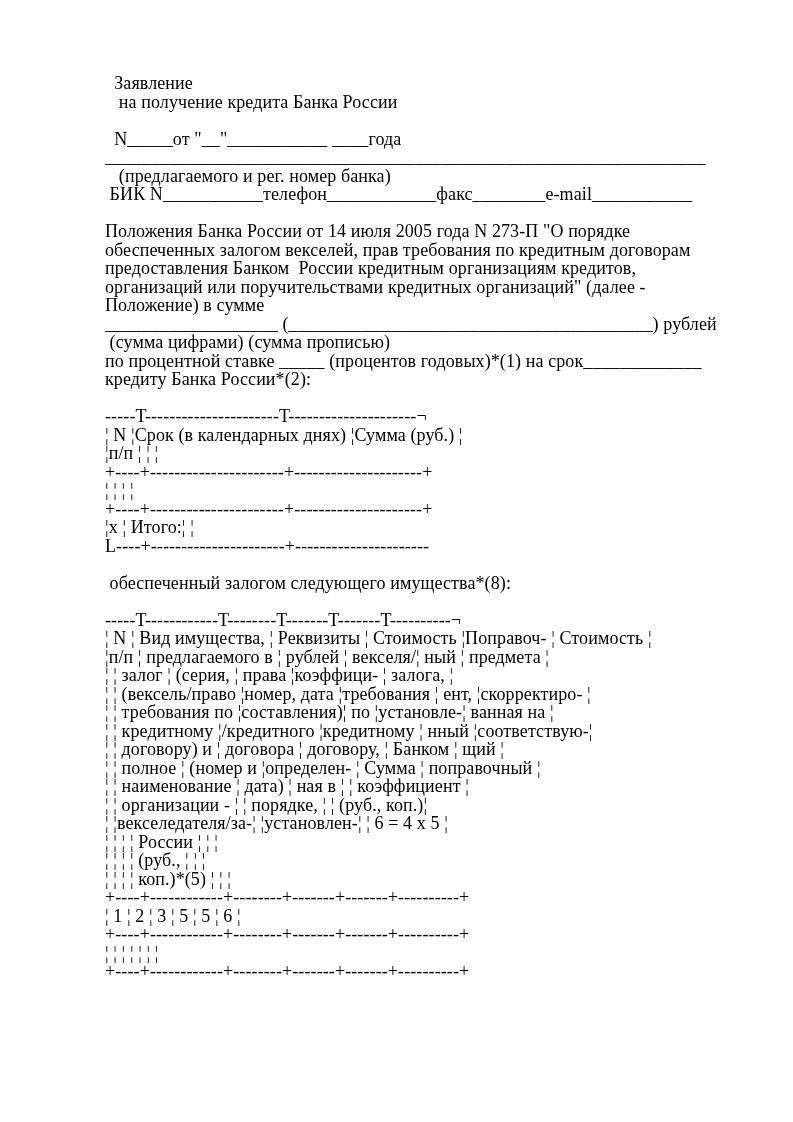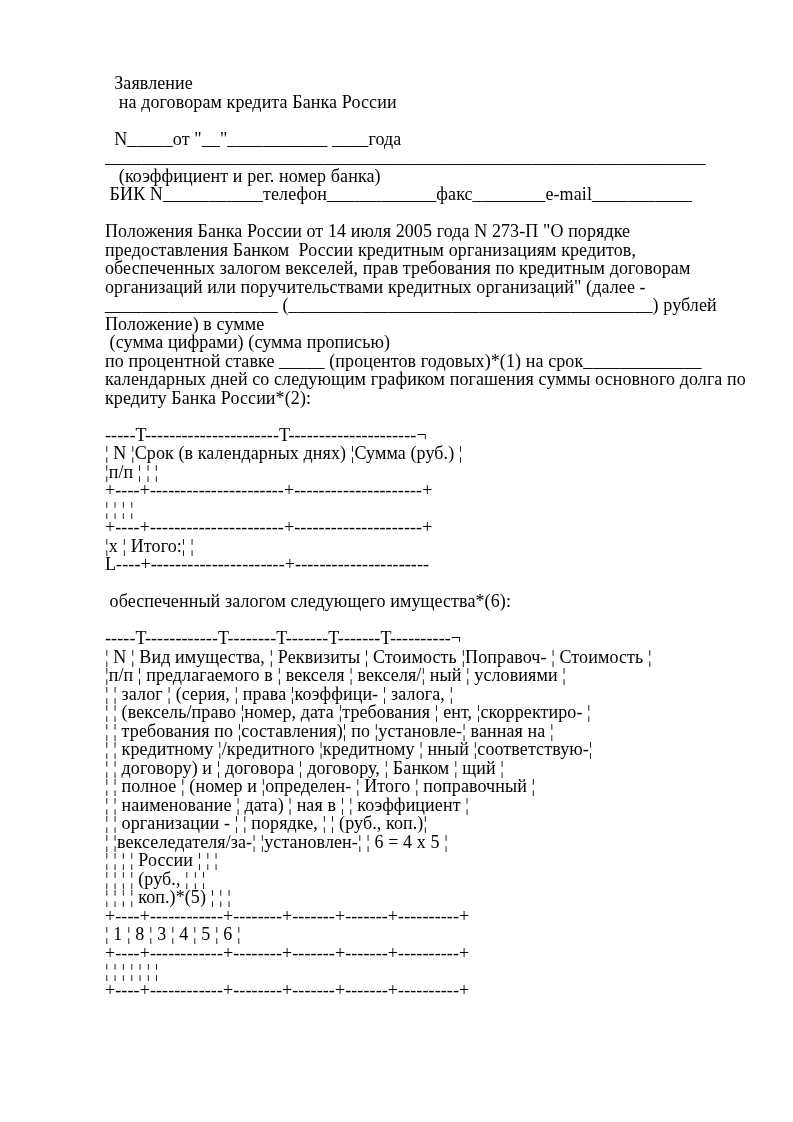--- a/index.html
+++ b/index.html
@@ -27,67 +27,66 @@
     height: 18.5px;
     letter-spacing: 0.1px;
   }
 </style>
 </head>
 <body>
 
 <div class="doc">
 
   <div class="line">  Заявление</div>
-  <div class="line">   на договорам кредита Банка России</div>
+  <div class="line">   на получение кредита Банка России</div>
   <div class="line"></div>
   <div class="line">  N_____от "__"___________ ____года</div>
   <div class="line">__________________________________________________________________</div>
-  <div class="line">   (коэффициент и рег. номер банка)</div>
+  <div class="line">   (предлагаемого и рег. номер банка)</div>
   <div class="line"> БИК N___________телефон____________факс________e-mail___________</div>
   <div class="line"></div>
 
   <div class="line">Положения Банка России от 14 июля 2005 года N 273-П "О порядке</div>
+  <div class="line">обеспеченных залогом векселей, прав требования по кредитным договорам</div>
   <div class="line">предоставления Банком  России кредитным организациям кредитов,</div>
-  <div class="line">обеспеченных залогом векселей, прав требования по кредитным договорам</div>
   <div class="line">организаций или поручительствами кредитных организаций" (далее -</div>
+  <div class="line">Положение) в сумме</div>
   <div class="line">___________________ (________________________________________) рублей</div>
-  <div class="line">Положение) в сумме</div>
   <div class="line"> (сумма цифрами) (сумма прописью)</div>
   <div class="line">по процентной ставке _____ (процентов годовых)*(1) на срок_____________</div>
-  <div class="line">календарных дней со следующим графиком погашения суммы основного долга по</div>
   <div class="line">кредиту Банка России*(2):</div>
   <div class="line"></div>
 
   <div class="line">-----T----------------------T---------------------¬</div>
   <div class="line">¦ N ¦Срок (в календарных днях) ¦Сумма (руб.) ¦</div>
   <div class="line">¦п/п ¦ ¦ ¦</div>
   <div class="line">+----+----------------------+---------------------+</div>
   <div class="line">¦ ¦ ¦ ¦</div>
   <div class="line">+----+----------------------+---------------------+</div>
   <div class="line">¦х ¦ Итого:¦ ¦</div>
   <div class="line">L----+----------------------+----------------------</div>
   <div class="line"></div>
 
-  <div class="line"> обеспеченный залогом следующего имущества*(6):</div>
+  <div class="line"> обеспеченный залогом следующего имущества*(8):</div>
   <div class="line"></div>
 
   <div class="line">-----T------------T--------T-------T-------T----------¬</div>
   <div class="line">¦ N ¦ Вид имущества, ¦ Реквизиты ¦ Стоимость ¦Поправоч- ¦ Стоимость ¦</div>
-  <div class="line">¦п/п ¦ предлагаемого в ¦ векселя ¦ векселя/¦ ный ¦ условиями ¦</div>
+  <div class="line">¦п/п ¦ предлагаемого в ¦ рублей ¦ векселя/¦ ный ¦ предмета ¦</div>
   <div class="line">¦ ¦ залог ¦ (серия, ¦ права ¦коэффици- ¦ залога, ¦</div>
   <div class="line">¦ ¦ (вексель/право ¦номер, дата ¦требования ¦ ент, ¦скорректиро- ¦</div>
   <div class="line">¦ ¦ требования по ¦составления)¦ по ¦установле-¦ ванная на ¦</div>
   <div class="line">¦ ¦ кредитному ¦/кредитного ¦кредитному ¦ нный ¦соответствую-¦</div>
   <div class="line">¦ ¦ договору) и ¦ договора ¦ договору, ¦ Банком ¦ щий ¦</div>
-  <div class="line">¦ ¦ полное ¦ (номер и ¦определен- ¦ Итого ¦ поправочный ¦</div>
+  <div class="line">¦ ¦ полное ¦ (номер и ¦определен- ¦ Сумма ¦ поправочный ¦</div>
   <div class="line">¦ ¦ наименование ¦ дата) ¦ ная в ¦ ¦ коэффициент ¦</div>
   <div class="line">¦ ¦ организации - ¦ ¦ порядке, ¦ ¦ (руб., коп.)¦</div>
   <div class="line">¦ ¦векселедателя/за-¦ ¦установлен-¦ ¦ 6 = 4 х 5 ¦</div>
   <div class="line">¦ ¦ ¦ ¦ России ¦ ¦ ¦</div>
   <div class="line">¦ ¦ ¦ ¦ (руб., ¦ ¦ ¦</div>
   <div class="line">¦ ¦ ¦ ¦ коп.)*(5) ¦ ¦ ¦</div>
   <div class="line">+----+------------+--------+-------+-------+----------+</div>
-  <div class="line">¦ 1 ¦ 8 ¦ 3 ¦ 4 ¦ 5 ¦ 6 ¦</div>
+  <div class="line">¦ 1 ¦ 2 ¦ 3 ¦ 5 ¦ 5 ¦ 6 ¦</div>
   <div class="line">+----+------------+--------+-------+-------+----------+</div>
   <div class="line">¦ ¦ ¦ ¦ ¦ ¦ ¦</div>
   <div class="line">+----+------------+--------+-------+-------+----------+</div>
 
 </div>
 
 </body></html>

